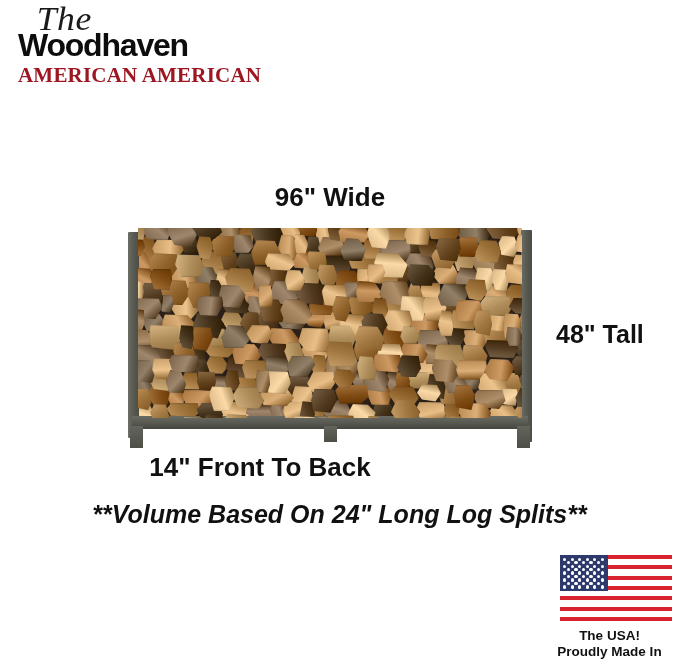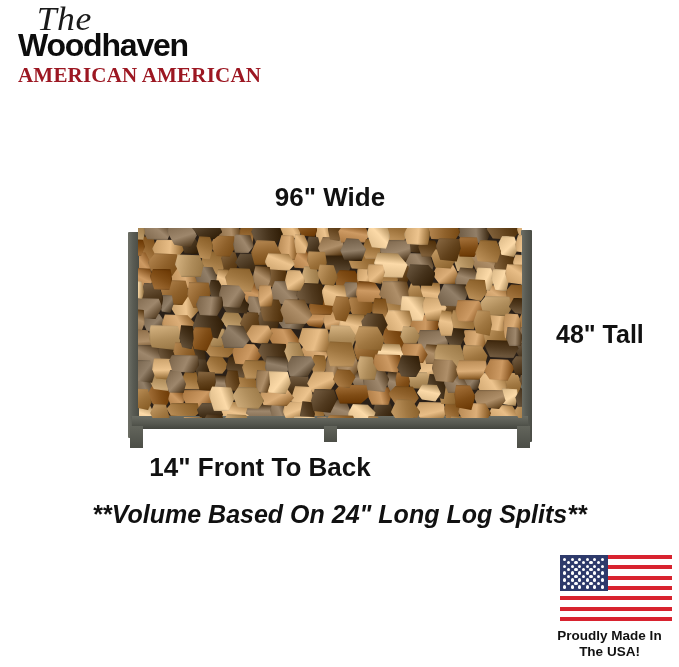--- a/index.html
+++ b/index.html
@@ -449,17 +449,17 @@
         <div class="star" style="left: 36.75px; top: 26.7709px;"></div>
         <div class="star" style="left: 3px; top: 30.2239px;"></div>
         <div class="star" style="left: 10.5px; top: 30.2239px;"></div>
         <div class="star" style="left: 18px; top: 30.2239px;"></div>
         <div class="star" style="left: 25.5px; top: 30.2239px;"></div>
         <div class="star" style="left: 33px; top: 30.2239px;"></div>
         <div class="star" style="left: 40.5px; top: 30.2239px;"></div>
       </div>
     </div>
   <div class="usa-text">
+    <div>The USA!</div>
     <div>Proudly Made In</div>
-    <div>The USA!</div>
   </div>
 
 </div>
 
 </body></html>

